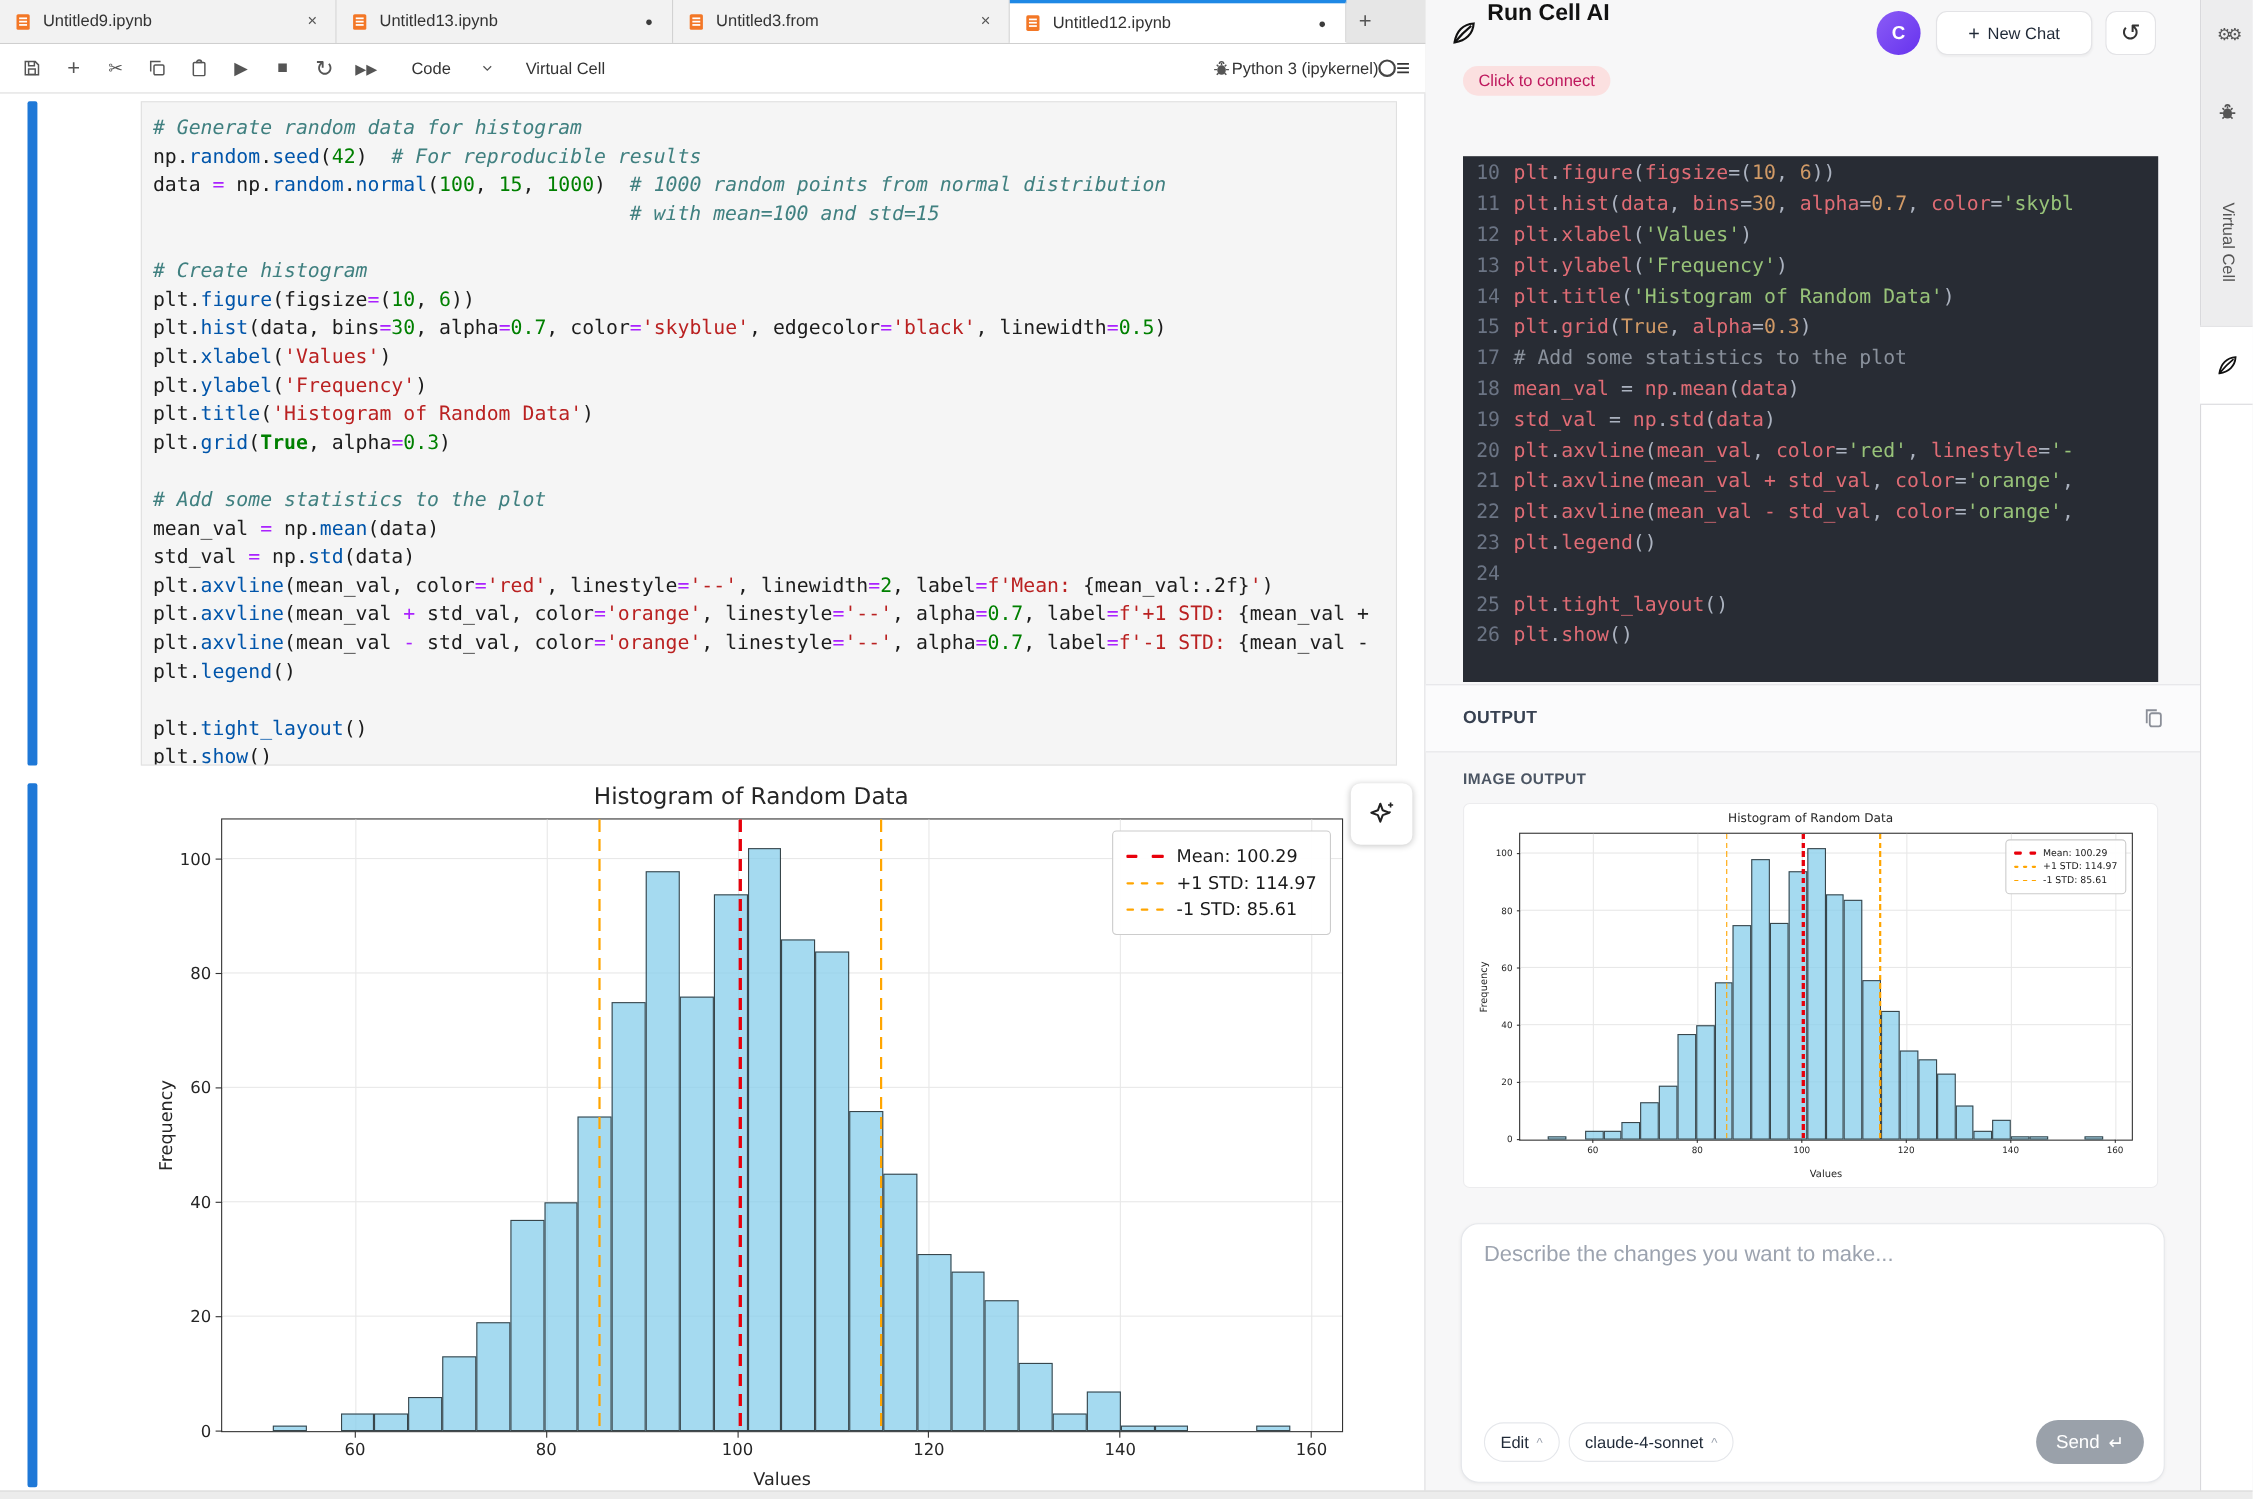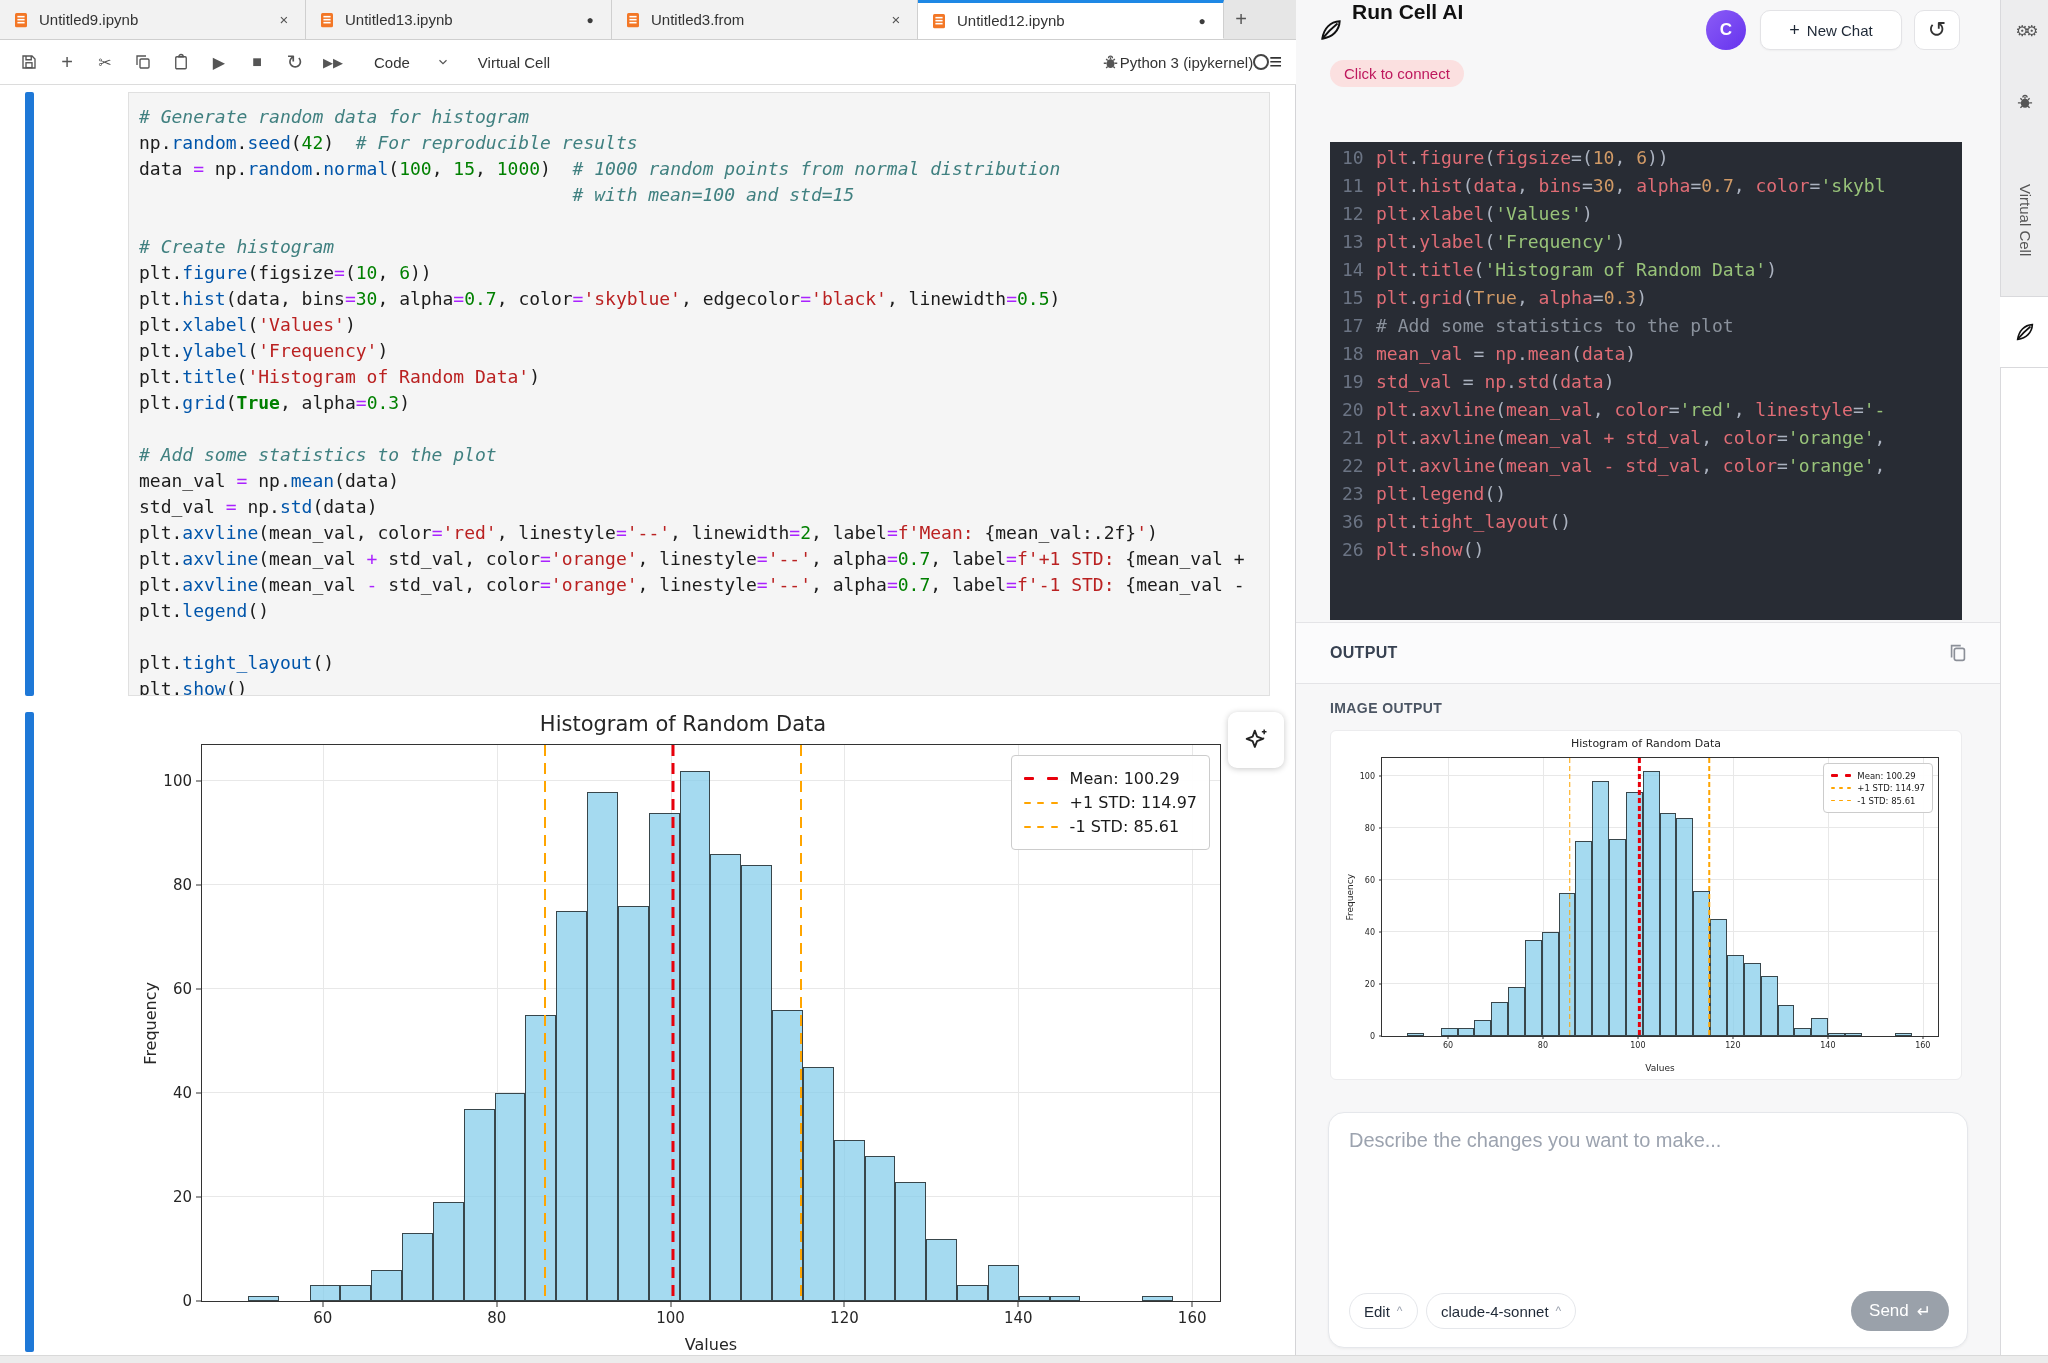--- a/index.html
+++ b/index.html
@@ -365,21 +365,22 @@
         <div class="cl"><span class="ln">13</span><span class="lc"><span class="dk-i">plt</span><span class="dk-x">.</span><span class="dk-i">ylabel</span><span class="dk-x">(</span><span class="dk-s">'Frequency'</span><span class="dk-x">)</span></span></div>
         <div class="cl"><span class="ln">14</span><span class="lc"><span class="dk-i">plt</span><span class="dk-x">.</span><span class="dk-i">title</span><span class="dk-x">(</span><span class="dk-s">'Histogram of Random Data'</span><span class="dk-x">)</span></span></div>
         <div class="cl"><span class="ln">15</span><span class="lc"><span class="dk-i">plt</span><span class="dk-x">.</span><span class="dk-i">grid</span><span class="dk-x">(</span><span class="dk-k">True</span><span class="dk-x">, </span><span class="dk-i">alpha</span><span class="dk-x">=</span><span class="dk-n">0.3</span><span class="dk-x">)</span></span></div>
         <div class="cl"><span class="ln">17</span><span class="lc"><span class="dk-c"># Add some statistics to the plot</span></span></div>
         <div class="cl"><span class="ln">18</span><span class="lc"><span class="dk-i">mean_val</span><span class="dk-x"> = </span><span class="dk-i">np</span><span class="dk-x">.</span><span class="dk-i">mean</span><span class="dk-x">(</span><span class="dk-i">data</span><span class="dk-x">)</span></span></div>
         <div class="cl"><span class="ln">19</span><span class="lc"><span class="dk-i">std_val</span><span class="dk-x"> = </span><span class="dk-i">np</span><span class="dk-x">.</span><span class="dk-i">std</span><span class="dk-x">(</span><span class="dk-i">data</span><span class="dk-x">)</span></span></div>
         <div class="cl"><span class="ln">20</span><span class="lc"><span class="dk-i">plt</span><span class="dk-x">.</span><span class="dk-i">axvline</span><span class="dk-x">(</span><span class="dk-i">mean_val</span><span class="dk-x">, </span><span class="dk-i">color</span><span class="dk-x">=</span><span class="dk-s">'red'</span><span class="dk-x">, </span><span class="dk-i">linestyle</span><span class="dk-x">=</span><span class="dk-s">'-</span></span></div>
         <div class="cl"><span class="ln">21</span><span class="lc"><span class="dk-i">plt</span><span class="dk-x">.</span><span class="dk-i">axvline</span><span class="dk-x">(</span><span class="dk-i">mean_val</span><span class="dk-i"> + </span><span class="dk-i">std_val</span><span class="dk-x">, </span><span class="dk-i">color</span><span class="dk-x">=</span><span class="dk-s">'orange'</span><span class="dk-x">,</span></span></div>
         <div class="cl"><span class="ln">22</span><span class="lc"><span class="dk-i">plt</span><span class="dk-x">.</span><span class="dk-i">axvline</span><span class="dk-x">(</span><span class="dk-i">mean_val</span><span class="dk-i"> - </span><span class="dk-i">std_val</span><span class="dk-x">, </span><span class="dk-i">color</span><span class="dk-x">=</span><span class="dk-s">'orange'</span><span class="dk-x">,</span></span></div>
         <div class="cl"><span class="ln">23</span><span class="lc"><span class="dk-i">plt</span><span class="dk-x">.</span><span class="dk-i">legend</span><span class="dk-x">()</span></span></div>
-        <div class="cl"><span class="ln">36</span><span class="lc"><span class="dk-i">plt</span><span class="dk-x">.</span><span class="dk-i">tight_layout</span><span class="dk-x">()</span></span></div>
+        <div class="cl"><span class="ln">24</span><span class="lc"></span></div>
+        <div class="cl"><span class="ln">25</span><span class="lc"><span class="dk-i">plt</span><span class="dk-x">.</span><span class="dk-i">tight_layout</span><span class="dk-x">()</span></span></div>
         <div class="cl"><span class="ln">26</span><span class="lc"><span class="dk-i">plt</span><span class="dk-x">.</span><span class="dk-i">show</span><span class="dk-x">()</span></span></div>
       </div>
 
     <div class="out-row">
       <span class="out-label">OUTPUT</span>
       <span class="copy-btn">
         <svg width="22" height="22" viewBox="0 0 24 24" fill="none" stroke="#8b8f98" stroke-width="1.8">
             <rect x="8" y="7" width="11" height="13" rx="2"></rect>
             <path d="M15 4H5v13"></path>
           </svg>

